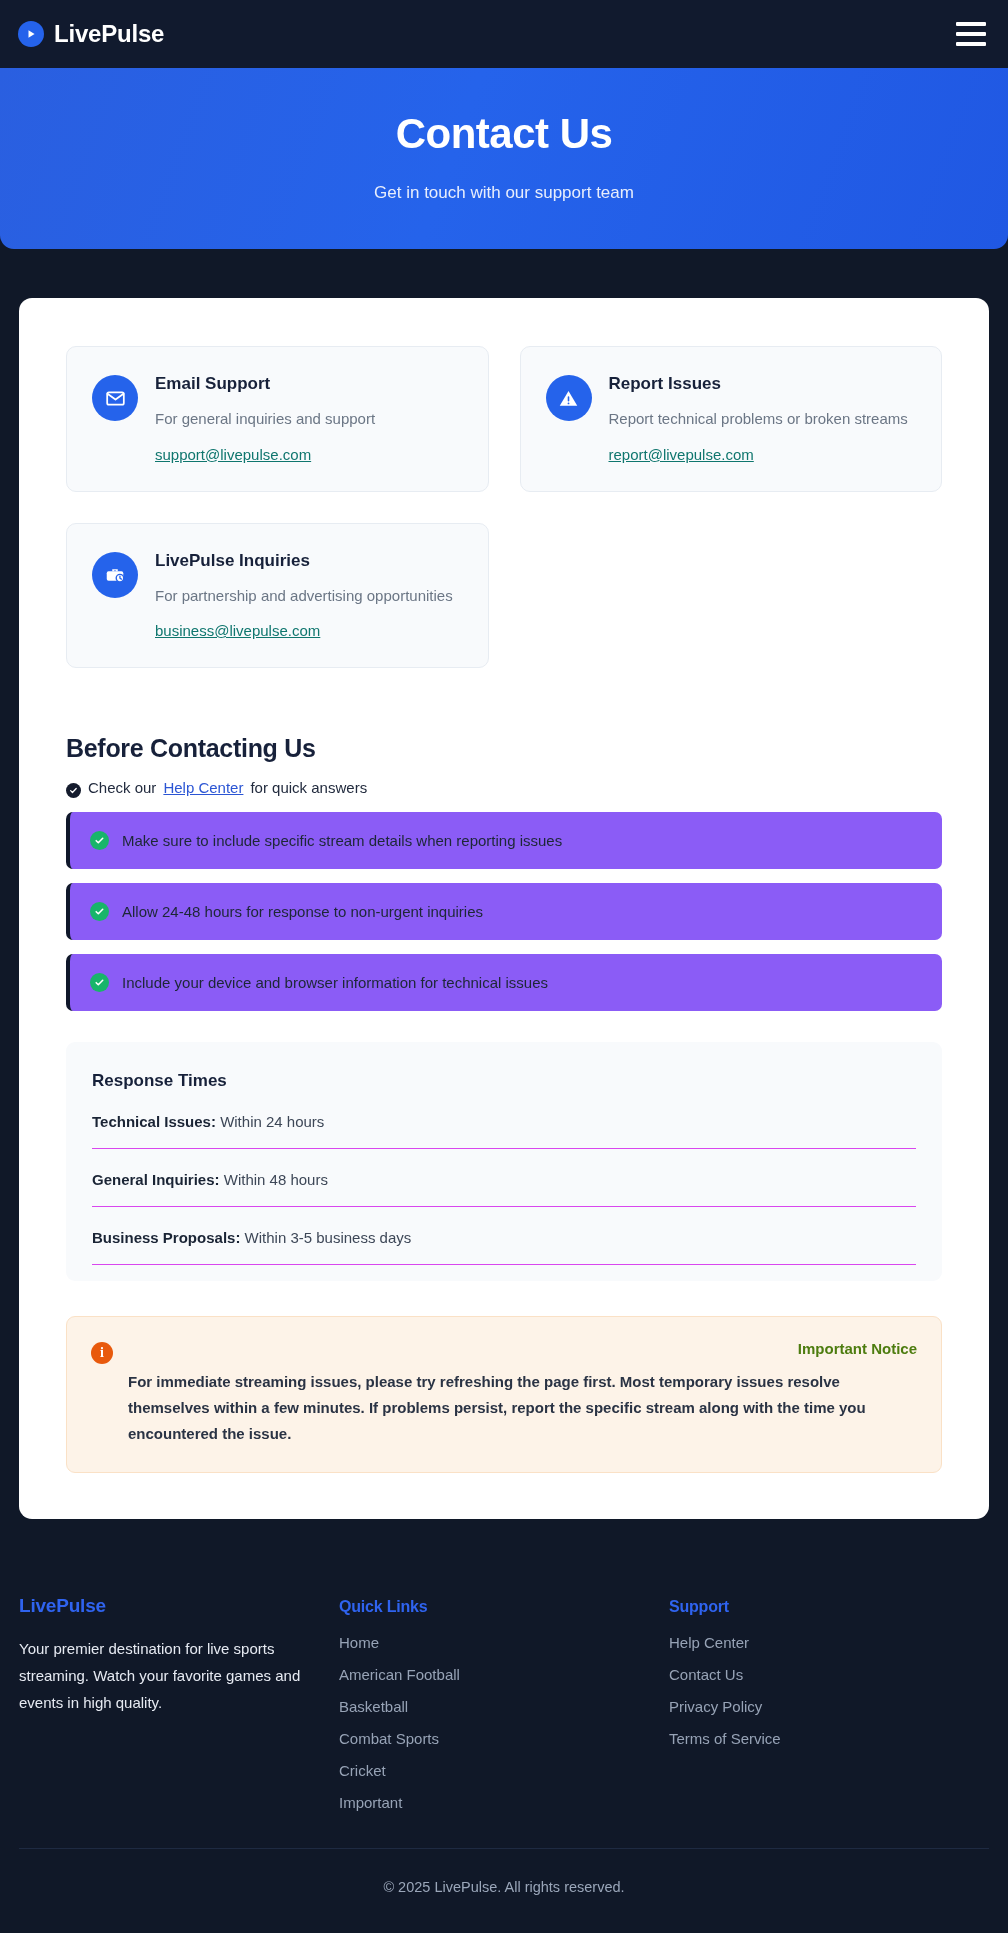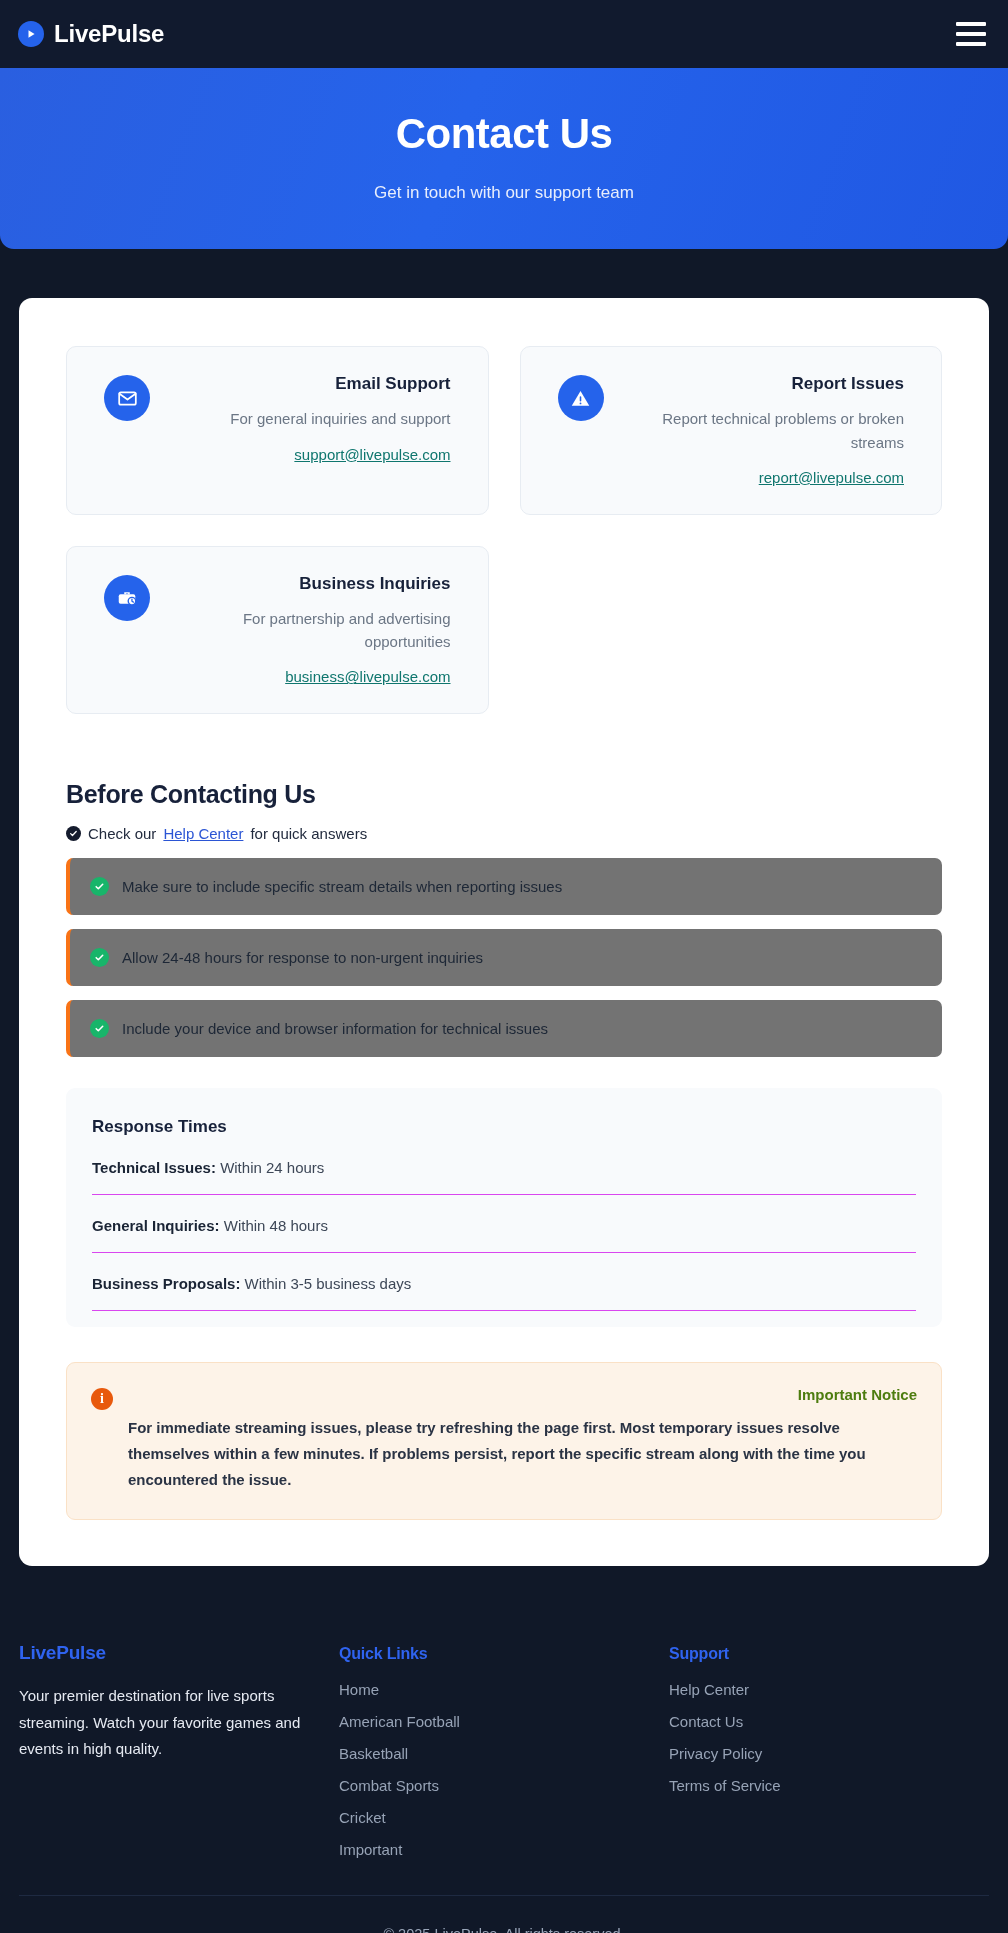--- a/index.html
+++ b/index.html
@@ -75,25 +75,24 @@
   
   .contact-grid {
     display: grid;
     grid-template-columns: 1fr 1fr;
     gap: 31px;
   }
   .contact-card {
     background: #f8fafc;
     border: 1px solid #e7ecf2;
     border-radius: 10px;
-    padding: 26px 37px 27px;
+    padding: 26px 25px 27px;
     display: flex;
     gap: 17px;
     align-items: flex-start;
-    text-align: right;
   }
   .cc-icon {
     flex: 0 0 auto;
     width: 46px; height: 46px;
     border-radius: 50%;
     background: #2563eb;
     display: flex; align-items: center; justify-content: center;
     margin-top: 2px;
   }
   .cc-body { flex: 1 1 auto; min-width: 0; }
@@ -124,36 +123,36 @@
     font-weight: bold;
     color: #17213a;
     margin-top: 66px;
     letter-spacing: -0.3px;
   }
   .helpline {
     margin-top: 14px;
     font-size: 15px;
     color: #222b3e;
     display: flex;
-    align-items: center;
+    align-items: flex-end;
     gap: 7px;
     line-height: 1.4;
   }
   .check-dark {
     flex: 0 0 auto;
     width: 15px; height: 15px; border-radius: 50%;
     background: #141b2d;
     display: inline-flex; align-items: center; justify-content: center;
   }
   .helpline a { color: #2b55d4; text-decoration: underline; }
 
   .tip {
     margin-top: 14px;
-    background: #737373;
-    border-left: 4px solid #f97316;
+    background: #8b5cf6;
+    border-left: 4px solid #0f172a;
     border-radius: 7px;
     padding: 18px 18px 18px 20px;
     display: flex;
     align-items: center;
     gap: 13px;
     min-height: 55px;
   }
   .tip-check {
     flex: 0 0 auto;
     width: 19px; height: 19px;
@@ -325,21 +324,21 @@
       <div class="contact-card">
         <span class="cc-icon">
           <svg width="22" height="22" viewBox="0 0 24 24">
             <path d="M9 5.6h6v2.2h-1.8V7H10.8v0.8H9z" fill="#ffffff"></path>
             <rect x="3" y="8" width="18" height="10.4" rx="2" fill="#ffffff"></rect>
             <circle cx="17.4" cy="15.4" r="4.1" fill="#ffffff" stroke="#2563eb" stroke-width="1.5"></circle>
             <path d="M17.4 13.2v2.3l1.6 1" stroke="#2563eb" stroke-width="1.4" fill="none" stroke-linecap="round"></path>
           </svg>
         </span>
         <div class="cc-body">
-          <div class="cc-title">Business Inquiries</div>
+          <div class="cc-title">LivePulse Inquiries</div>
           <div class="cc-desc">For partnership and advertising opportunities</div>
           <a class="cc-link" href="#">business@livepulse.com</a>
         </div>
       </div>
 
       <div></div>
     </div>
 
     <div class="sect-title">Before Contacting Us</div>
 

